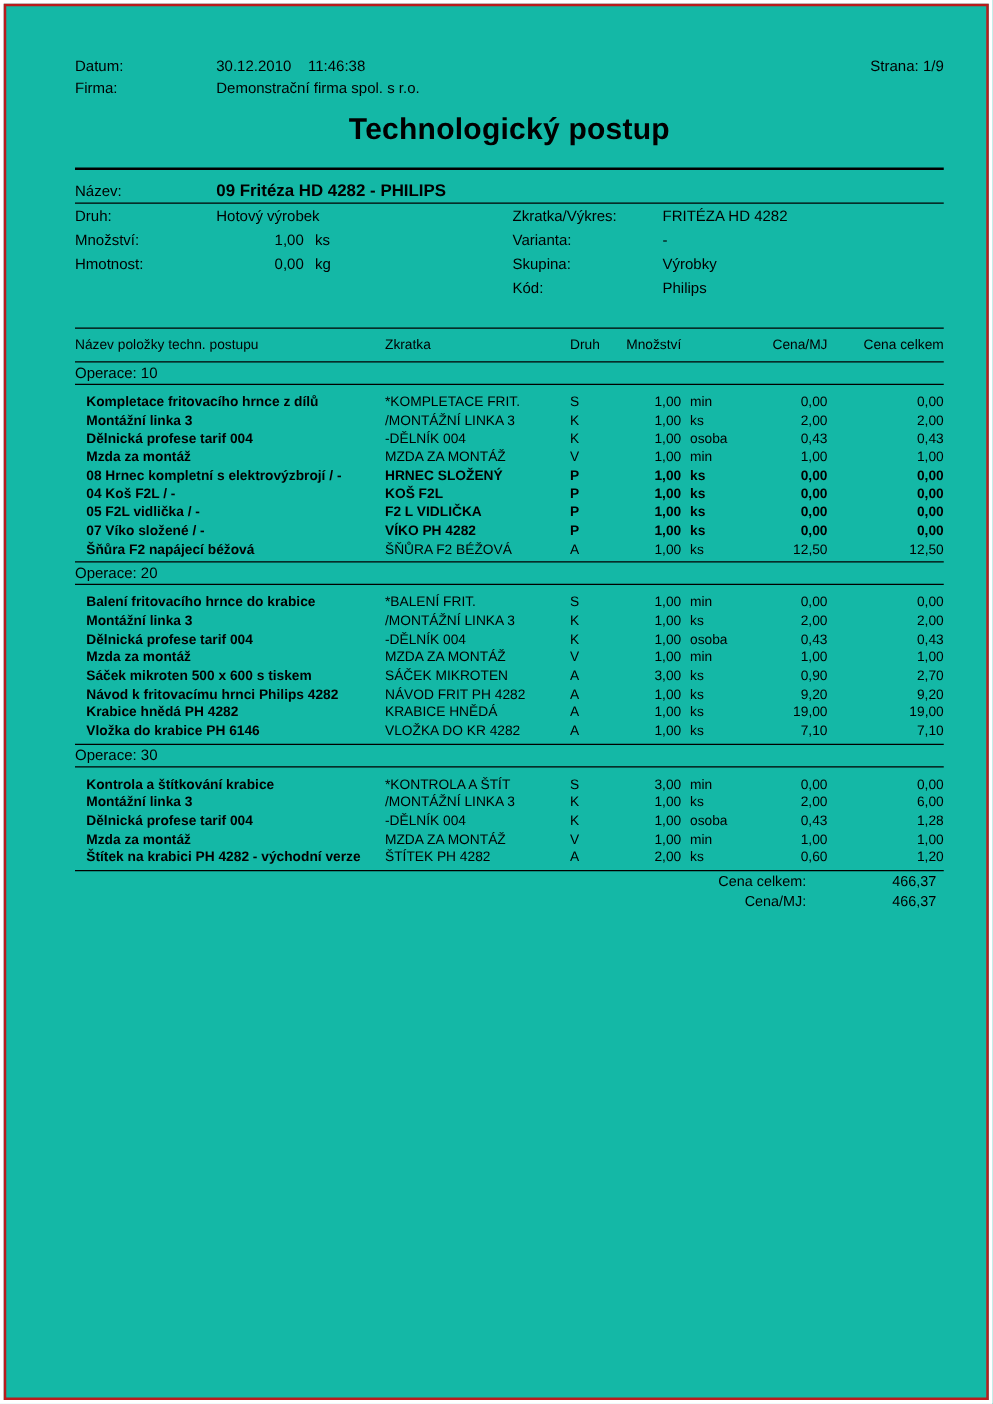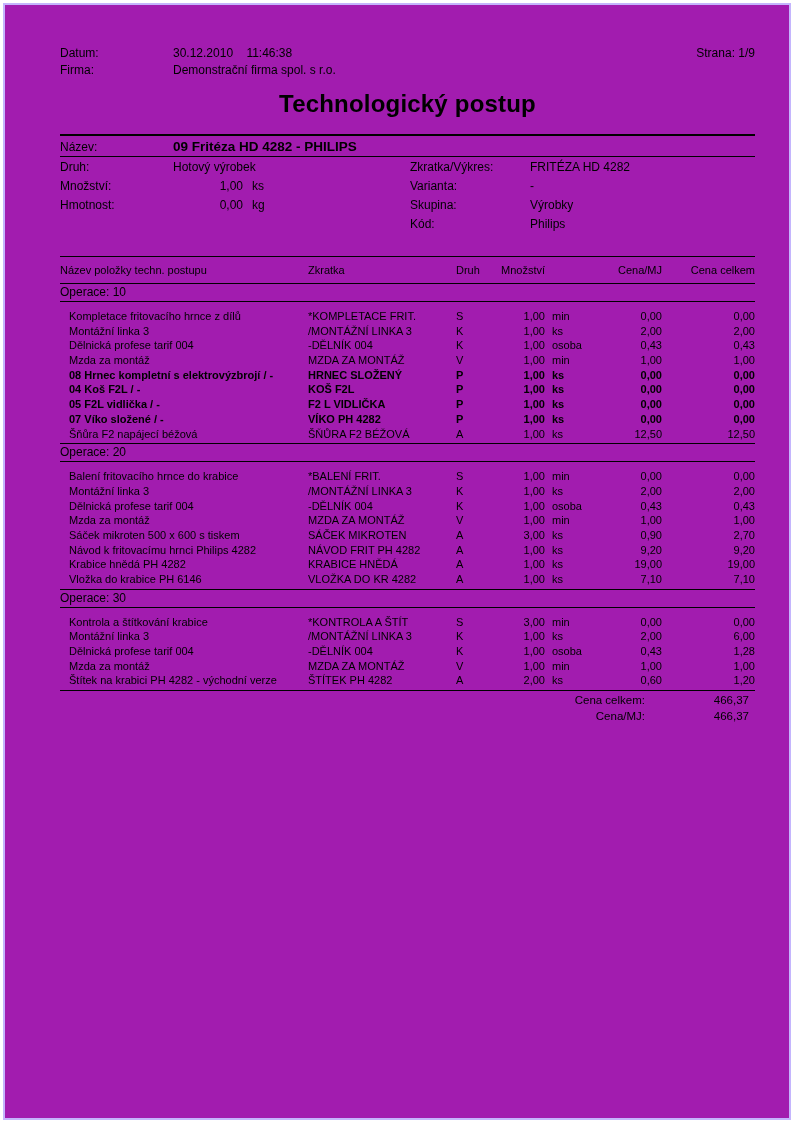--- a/index.html
+++ b/index.html
@@ -1,37 +1,37 @@
 <!DOCTYPE html>
 <html><head>
 <meta charset="utf-8">
 <style>
   * { margin:0; padding:0; box-sizing:border-box; }
   html,body { background:#ffffff; }
   body {
     width:794px; height:1123px; position:relative; overflow:hidden;
     font-family:"Liberation Sans","DejaVu Sans",sans-serif; color:#000;
   }
-  .page { position:absolute; inset:3px; border:2px solid #c4b5fd; background:#a21caf; }
+  .page { position:absolute; inset:3px; border:2px solid #b91c1c; background:#14b8a6; }
   .content { margin:40px 34px 0 55px; }
 
   
   .doc-header { display:flex; justify-content:space-between; font-size:12px; }
   .hdr-row { display:flex; line-height:17px; }
   .hdr-label { width:113px; }
   .hdr-value { white-space:pre; }
   .page-num { line-height:17px; }
 
   
   .report-title { text-align:center; font-size:24px; font-weight:bold; margin-top:11px; letter-spacing:0.2px; }
 
   
   .info { border-top:2px solid #000; margin-top:16px; }
   .nazev-row { display:flex; line-height:18px; font-size:12px; border-bottom:1px solid #000; align-items:baseline; }
-  .nazev-row .hdr-label { padding-top:2px; }
+  .nazev-row .hdr-label { padding-top:8px; }
   .nazev-value { font-weight:bold; font-size:13.5px; }
   .info-body { display:flex; font-size:12px; padding-top:1px; }
   .info-left { width:350px; }
   .info-right { flex:1; }
   .info-row { display:flex; line-height:19px; }
   .il-label { width:113px; }
   .il-num { width:70px; text-align:right; display:inline-block; }
   .il-unit { margin-left:9px; }
   .ir-label { width:120px; }
 
@@ -41,21 +41,21 @@
   .c-zkr  { width:142px; }
   .c-druh { width:40px; padding-left:6px; }
   .c-qty  { width:55px; text-align:right; }
   .c-unit { width:42px; padding-left:7px; }
   .c-mj   { width:75px; text-align:right; }
   .c-tot  { width:93px; text-align:right; }
 
   .tgroup { border-bottom:1px solid #000; padding-bottom:2px; }
   .group-label { font-size:12px; line-height:16px; border-bottom:1px solid #000; padding-bottom:1px; margin-bottom:7px; }
   .trow { display:flex; font-size:11px; line-height:14.7px; height:14.7px; white-space:nowrap; }
-  .trow .c-name { padding-left:9px; }
+  .trow .c-name { padding-left:9px;font-weight:bold; }
   .trow.bold { font-weight:bold; }
 
   
   .totals { margin-top:2px; }
   .totals-row { display:flex; font-size:11.5px; line-height:15.5px; }
   .totals-label { width:585px; text-align:right; }
   .totals-value { flex:1; text-align:right; padding-right:6px; }
 </style>
 </head>
 <body>

